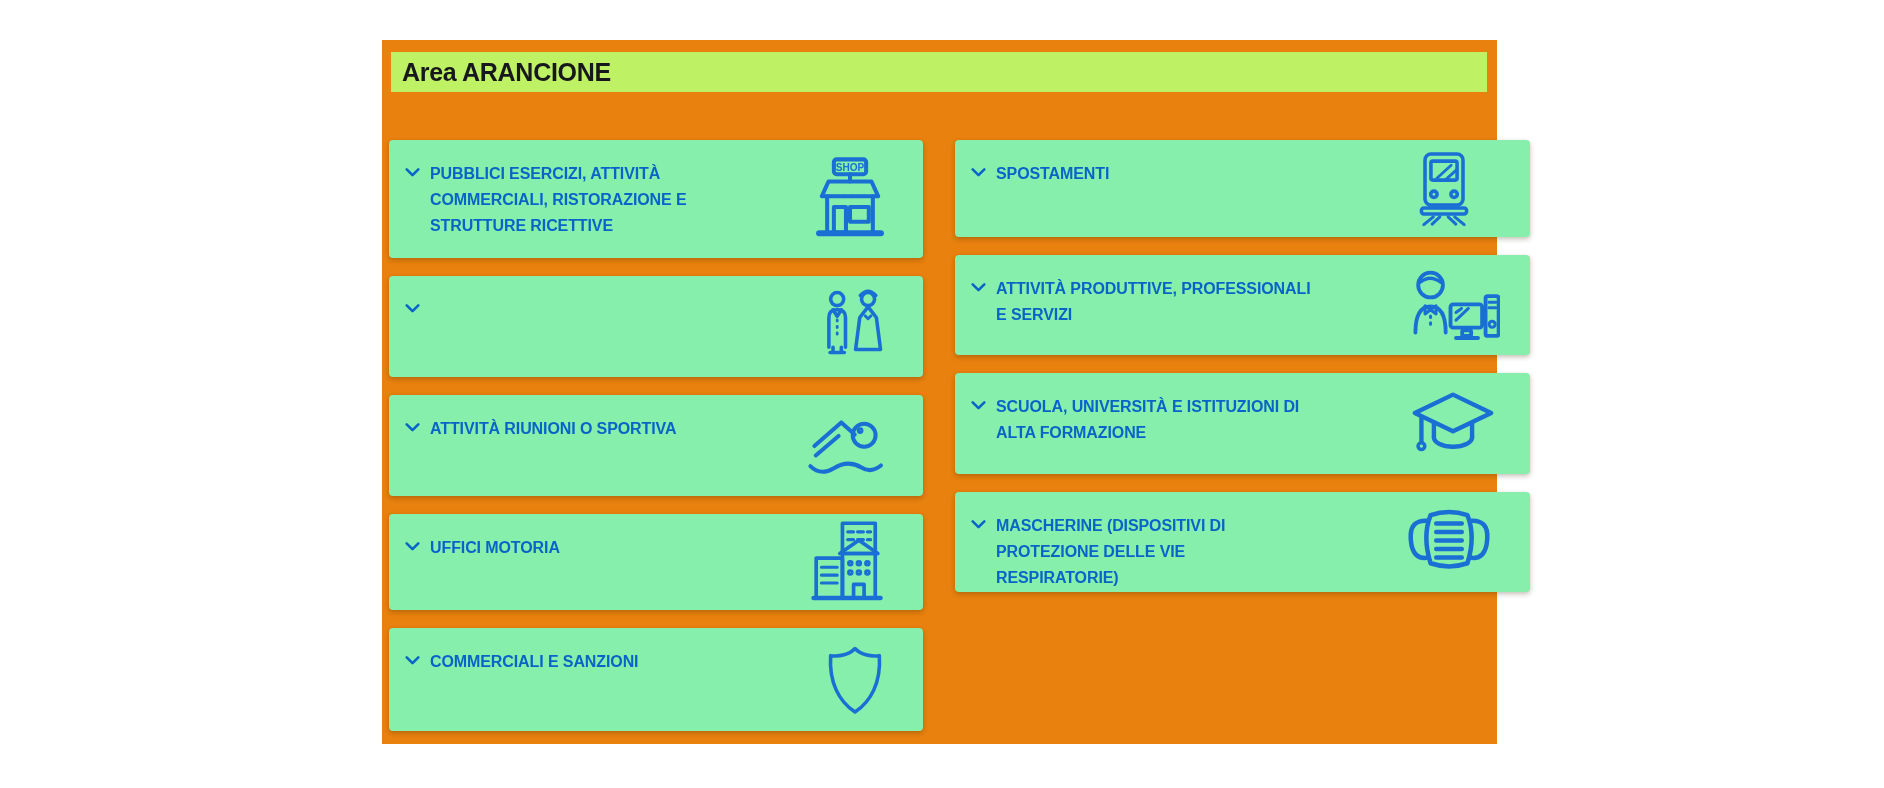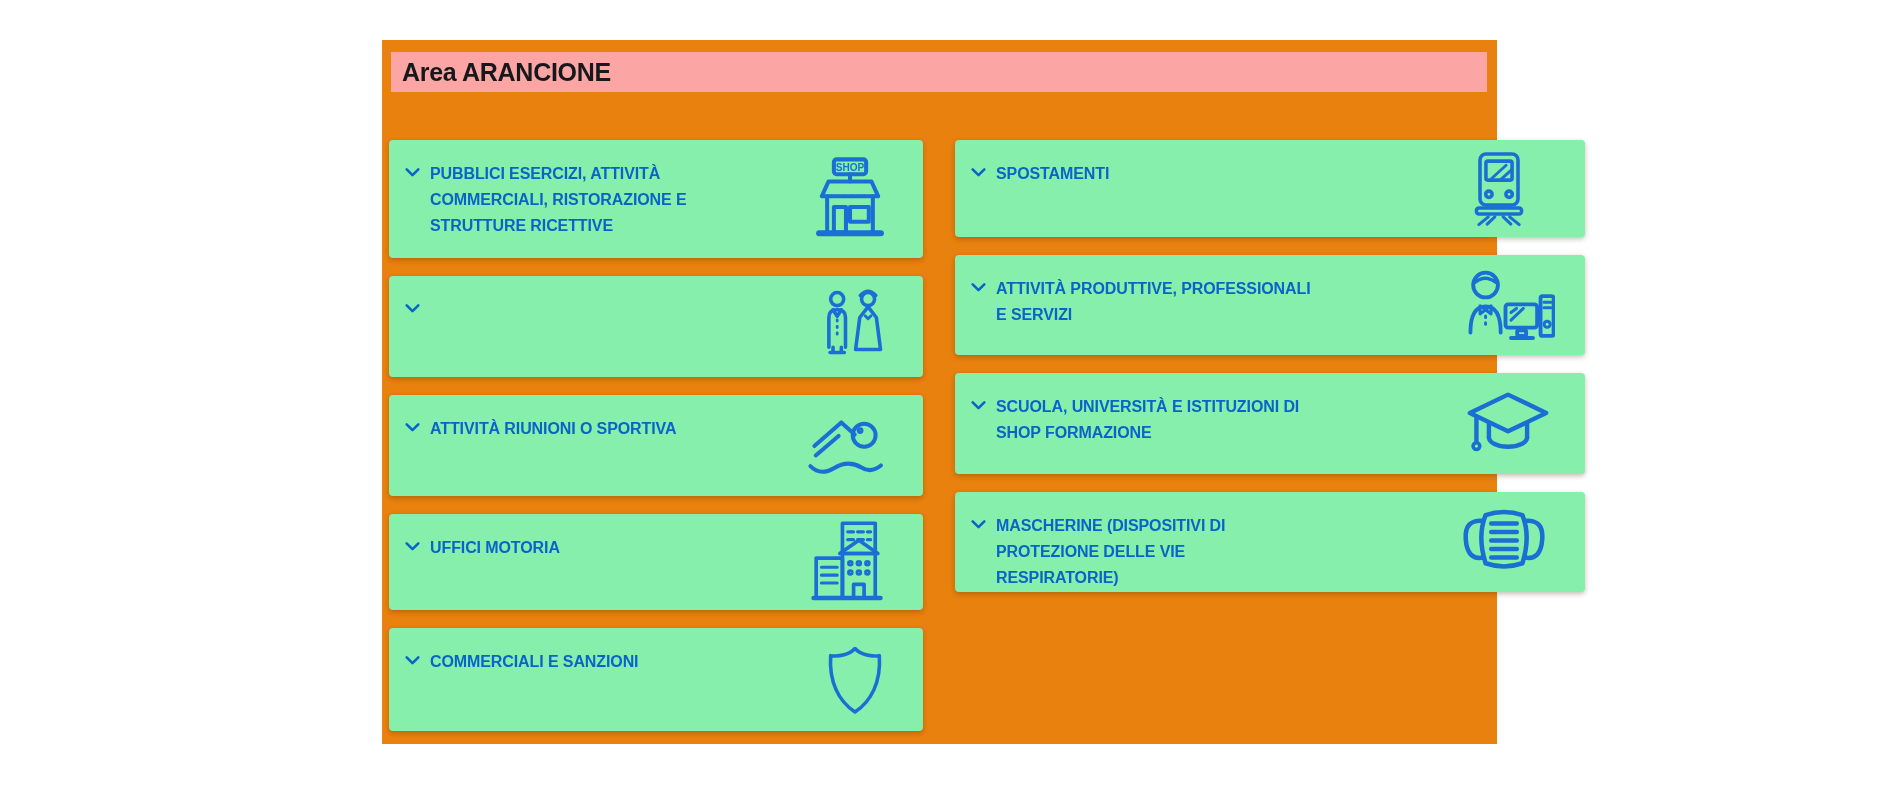--- a/index.html
+++ b/index.html
@@ -7,29 +7,29 @@
     width:1884px;height:788px;background:#ffffff;
     font-family:"Liberation Sans", sans-serif;
     position:relative;overflow:hidden;
   }
   .panel{
     position:absolute;left:382px;top:40px;width:1115px;height:704px;
     background:#E8810E;
   }
   .header-bar{
     position:absolute;left:9px;top:12px;width:1096px;height:40px;
-    background:#fca5a5;display:flex;align-items:center;
+    background:#bef264;display:flex;align-items:center;
   }
   .header-title{
     font-size:25px;font-weight:700;color:#17181b;
     padding-left:11px;letter-spacing:-0.3px;white-space:nowrap;
   }
   .col{position:absolute;top:100px;}
   .col-left{left:7px;width:534px;}
-  .col-right{left:573px;width:630px;}
+  .col-right{left:573px;width:575px;}
   .card{
     position:relative;background:#86efac;border-radius:4px;
     box-shadow:0 2px 5px rgba(60,40,5,0.30);
     margin-bottom:18px;
   }
   .chev{position:absolute;left:15px;top:24px;width:17px;height:17px;display:block;}
   .chev svg{width:17px;height:17px;display:block;}
   .label{
     position:absolute;left:41px;top:21px;max-width:315px;
     font-size:16px;font-weight:700;color:#0A64C8;
@@ -225,21 +225,21 @@
         </svg>
       </span>
     </div>
 
     <div class="card" style="height:101px">
       <span class="chev">
         <svg viewBox="0 0 16 16">
             <path d="M2.5 5 L8 10.5 L13.5 5" fill="none" stroke="#0A64C8" stroke-width="2.4" stroke-linecap="round" stroke-linejoin="round"></path>
           </svg>
       </span>
-      <div class="label">SCUOLA, UNIVERSITÀ E ISTITUZIONI DI SHOP FORMAZIONE</div>
+      <div class="label">SCUOLA, UNIVERSITÀ E ISTITUZIONI DI ALTA FORMAZIONE</div>
       <span class="icon i-cap">
         <svg viewBox="0 0 64 48">
           <g fill="none" stroke="#1A6FD4" stroke-width="3" stroke-linecap="round" stroke-linejoin="round">
             <path d="M32 4 L58 16.5 L32 29 L6 16.5 Z"></path>
             <path d="M19 23.5 V33"></path>
             <path d="M45 23.5 V33"></path>
             <path d="M19 33 A13 6.5 0 0 0 45 33"></path>
             <path d="M10.5 19 V36"></path>
             <circle cx="10.5" cy="39" r="2.3" stroke-width="2.4"></circle>
           </g>

